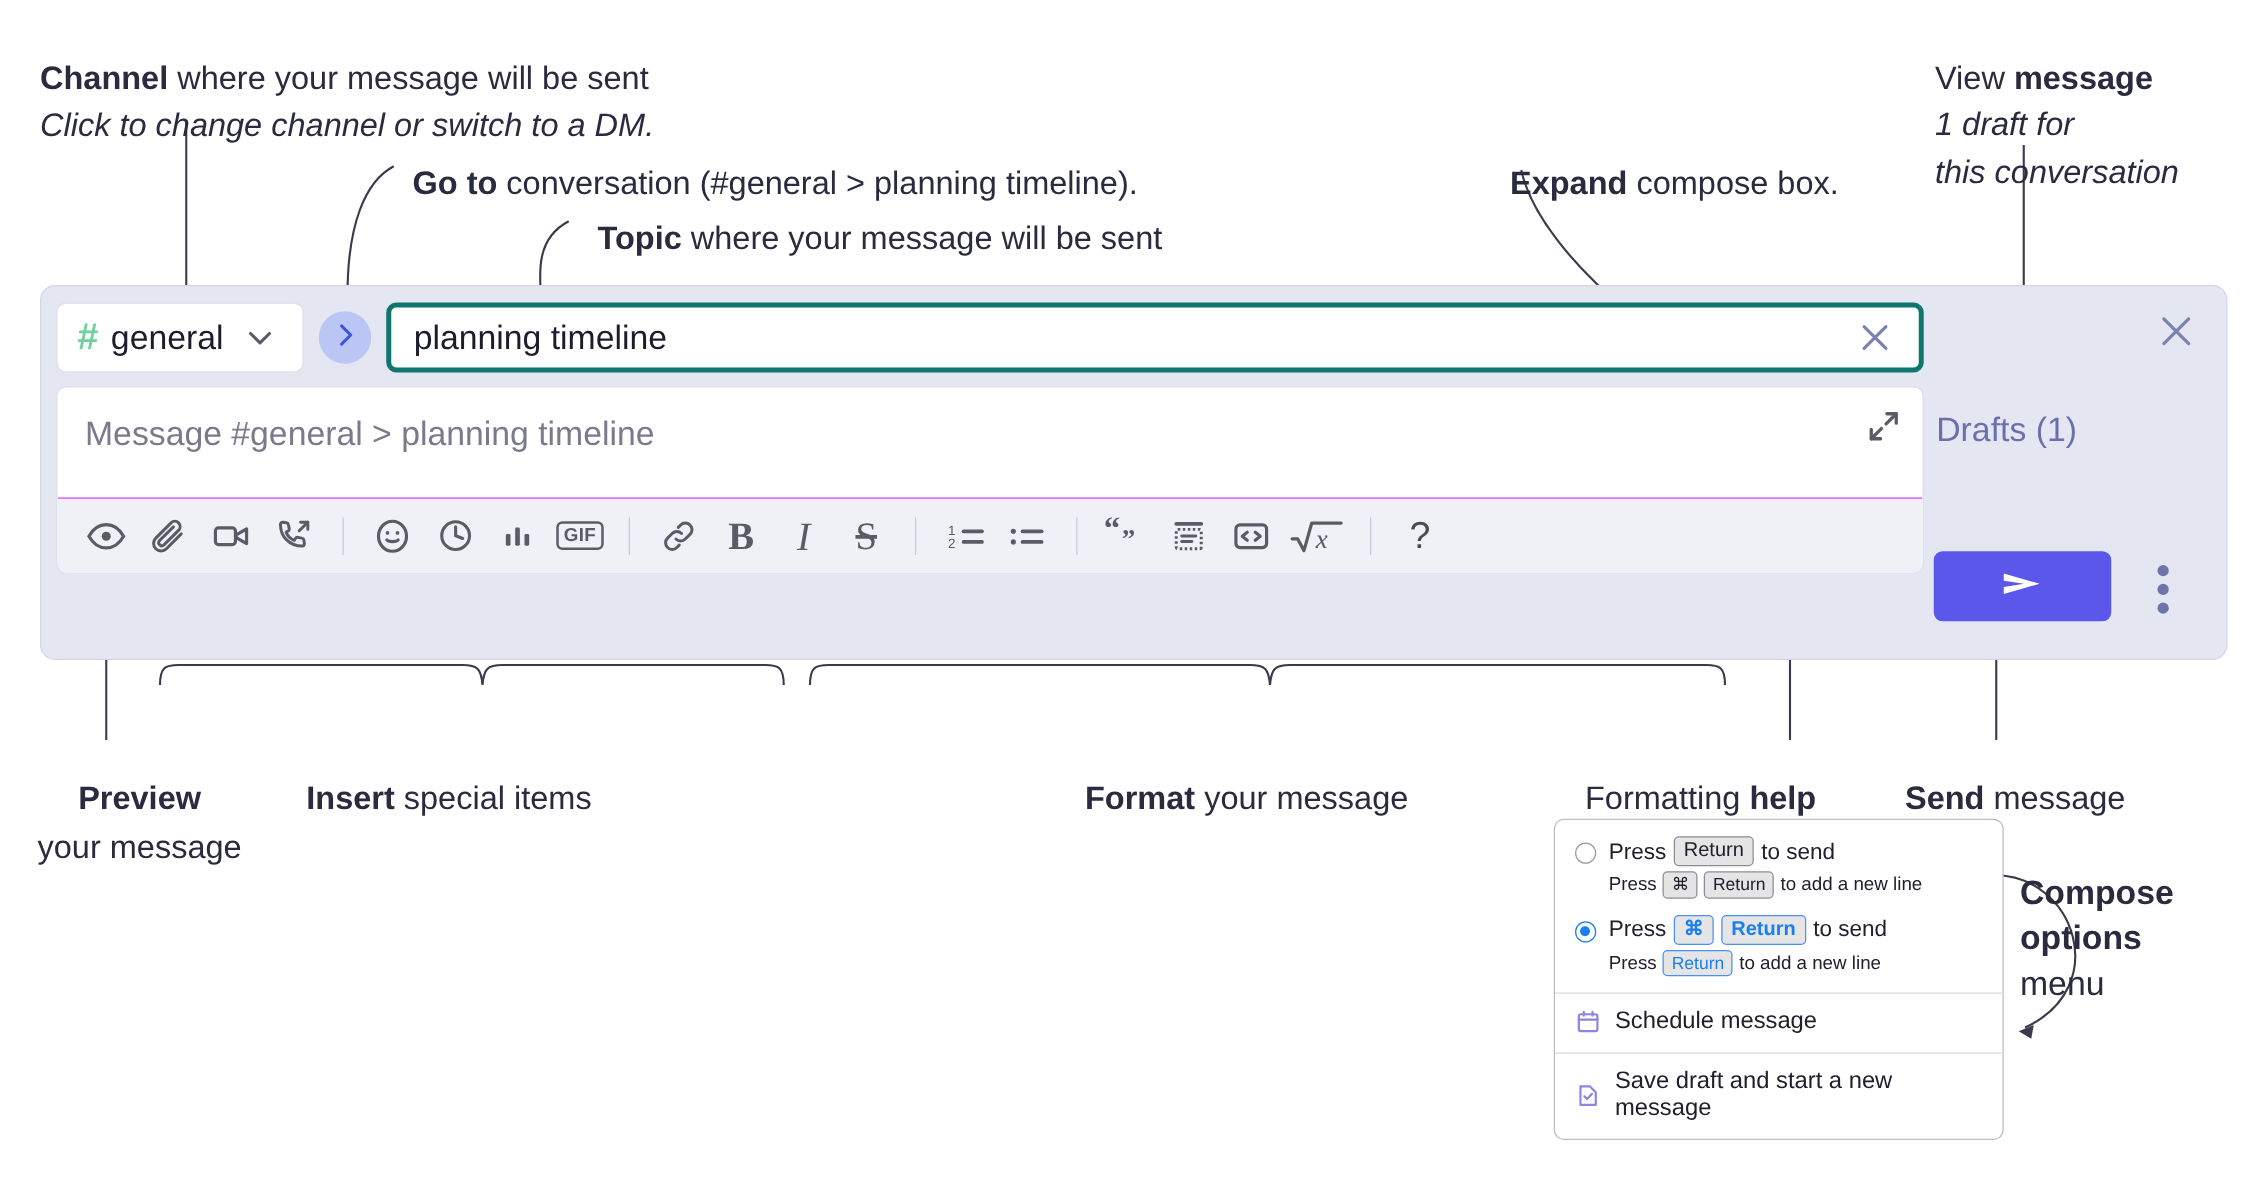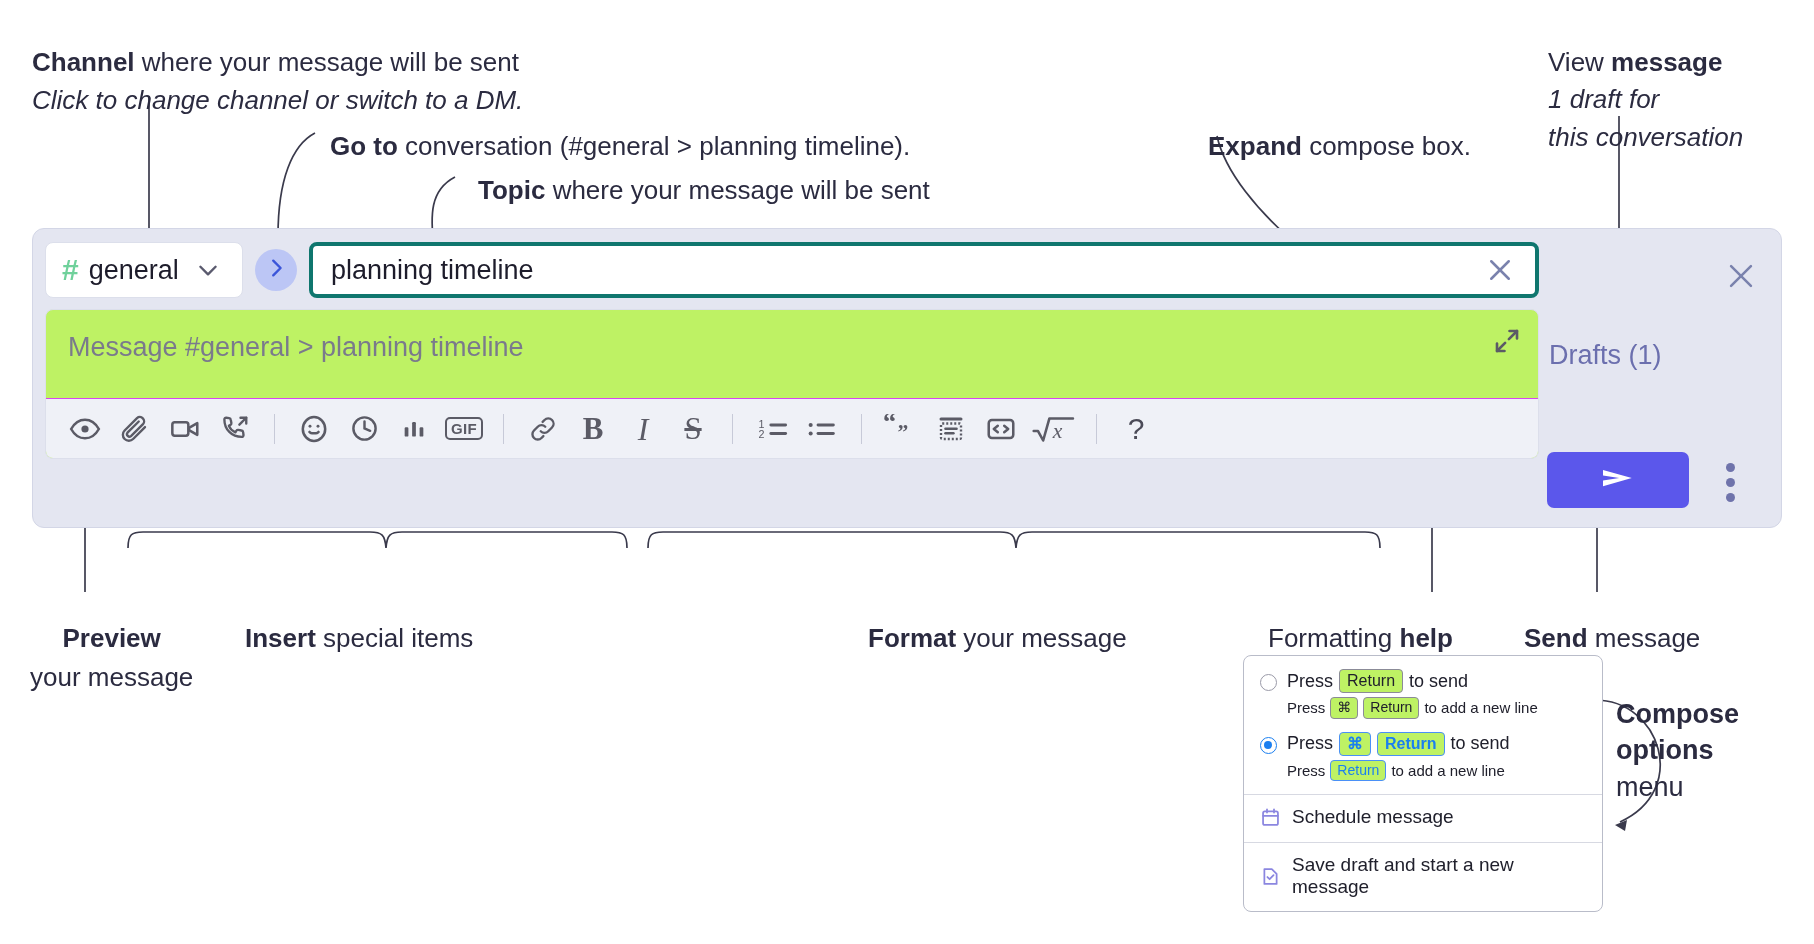--- a/index.html
+++ b/index.html
@@ -40,38 +40,38 @@
   #topic-input{
     flex:1;background:#fff;border:4px solid #0f766e;border-radius:8px;
     height:56px;box-sizing:border-box;display:flex;align-items:center;
     padding:0 18px;position:relative;
   }
   #topic-input .tval{font-size:27px;color:#1d1c2b;flex:1;}
   #clear-topic{display:flex;align-items:center;justify-content:center;width:34px;height:34px;}
 
   
   #message-box{
-    margin-top:10px;background:#bef264;border:1px solid #dcdfeb;border-radius:8px;
+    margin-top:10px;background:#ffffff;border:1px solid #dcdfeb;border-radius:8px;
     height:150px;box-sizing:border-box;position:relative;overflow:hidden;
   }
   #message-placeholder{position:absolute;left:22px;top:22px;font-size:27px;color:#7a7a8c;}
   #expand-btn{position:absolute;right:14px;top:14px;width:34px;height:34px;display:flex;align-items:center;justify-content:center;}
   #toolbar{
     position:absolute;left:0;right:0;bottom:0;height:60px;background:#eff1f7;
     border-top:1px solid #d946ef;display:flex;align-items:center;padding:0 16px;
     box-sizing:border-box;gap:4px;
   }
   .tb-btn{width:46px;height:46px;display:flex;align-items:center;justify-content:center;color:#5b5b66;flex:0 0 auto;}
   .tb-sep{width:1px;height:30px;background:#c7cad8;margin:0 12px;flex:0 0 auto;}
   .gif-box{border:2.6px solid #5b5b66;border-radius:5px;font-size:15px;font-weight:bold;
            padding:2px 4px;letter-spacing:.3px;line-height:1;}
   .qmark{font-size:30px;color:#4b4b58;line-height:1;}
 
   
-  #right-rail{position:absolute;right:0;top:11px;width:256px;height:100%;}
+  #right-rail{position:absolute;right:0;top:0;width:256px;height:100%;}
   #close-compose{position:absolute;right:22px;top:18px;width:36px;height:36px;display:flex;align-items:center;justify-content:center;}
   #drafts-link{position:absolute;left:24px;top:100px;font-size:27px;color:#6b6fae;}
   #send-btn{
     position:absolute;left:22px;top:212px;width:142px;height:56px;border-radius:7px;
     background:#5b57eb;display:flex;align-items:center;justify-content:center;
   }
   #compose-options{position:absolute;left:190px;top:222px;width:30px;height:40px;display:flex;flex-direction:column;align-items:center;justify-content:center;gap:6px;}
   .dot{width:9px;height:9px;border-radius:50%;background:#6f73ab;}
 
   
@@ -79,21 +79,21 @@
     position:absolute;left:1243px;top:655px;width:360px;
     background:#fff;border:1px solid #b9bcc9;border-radius:8px;
     box-sizing:border-box;padding:10px 0 4px 0;
   }
   .opt-row{display:flex;align-items:flex-start;gap:10px;padding:3px 16px;}
   .radio{width:17px;height:17px;border-radius:50%;border:1.8px solid #9a9aa8;box-sizing:border-box;flex:0 0 auto;margin-top:5px;background:#fff;}
   .radio.on{border:1.8px solid #1b7ff0;background:#fff;position:relative;}
   .radio.on::after{content:"";position:absolute;left:3.2px;top:3.2px;width:8px;height:8px;border-radius:50%;background:#1b7ff0;}
   .opt-main{font-size:18px;color:#20202c;display:flex;align-items:center;gap:6px;flex-wrap:nowrap;}
   .opt-sub{font-size:15px;color:#20202c;display:flex;align-items:center;gap:5px;padding:1px 16px 4px 43px;}
-  .key{border:1.3px solid #8b8b98;border-radius:4px;padding:1px 7px;font-size:16px;line-height:1.25;color:#20202c;background:#bef264;display:inline-block;}
+  .key{border:1.3px solid #8b8b98;border-radius:4px;padding:1px 7px;font-size:16px;line-height:1.25;color:#20202c;background:#e5e5e5;display:inline-block;}
   .key.sm{font-size:14px;padding:1px 6px;}
   .key.blue{border-color:#4a90f7;color:#1b7ff0;font-weight:bold;}
   .key.blue.plain{font-weight:normal;}
   .menu-divider{height:1px;background:#d7d9e2;margin:9px 0 6px 0;}
   .menu-item{display:flex;align-items:center;gap:11px;padding:5px 16px;font-size:19px;color:#20202c;}
   .mi-icon{width:21px;height:21px;flex:0 0 auto;color:#8b86e0;}
 </style>
 </head>
 <body>
 

